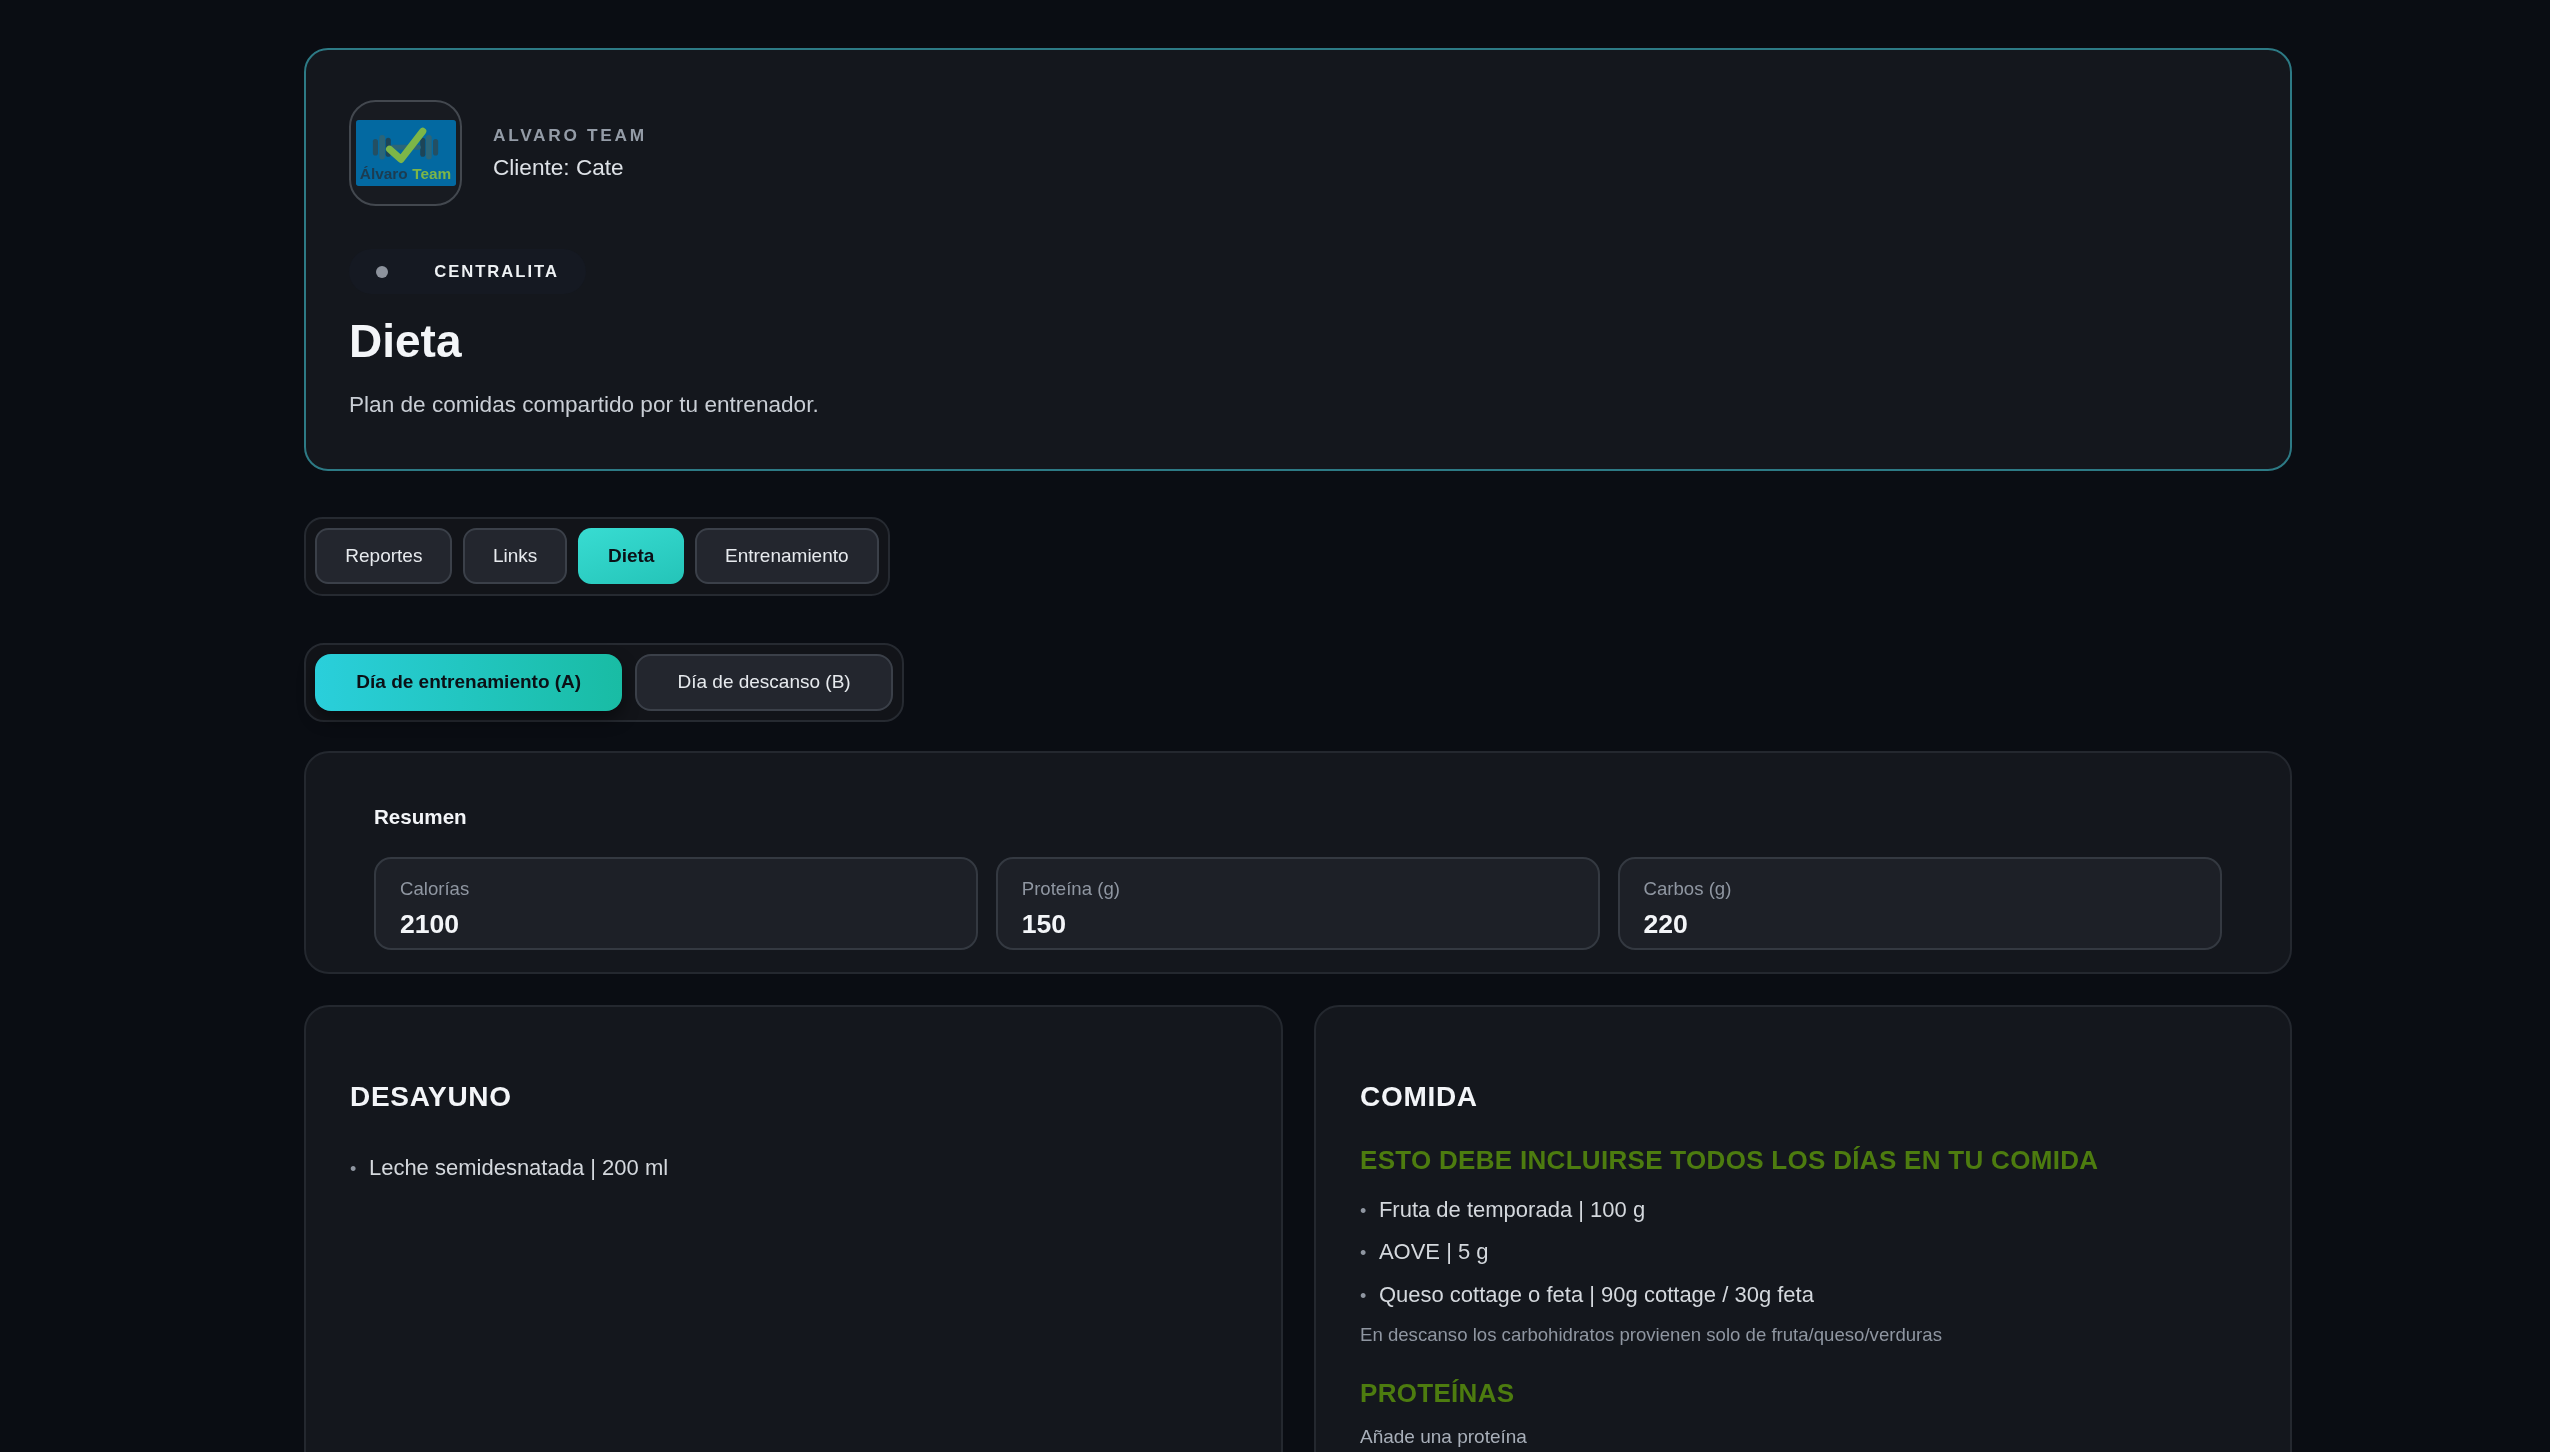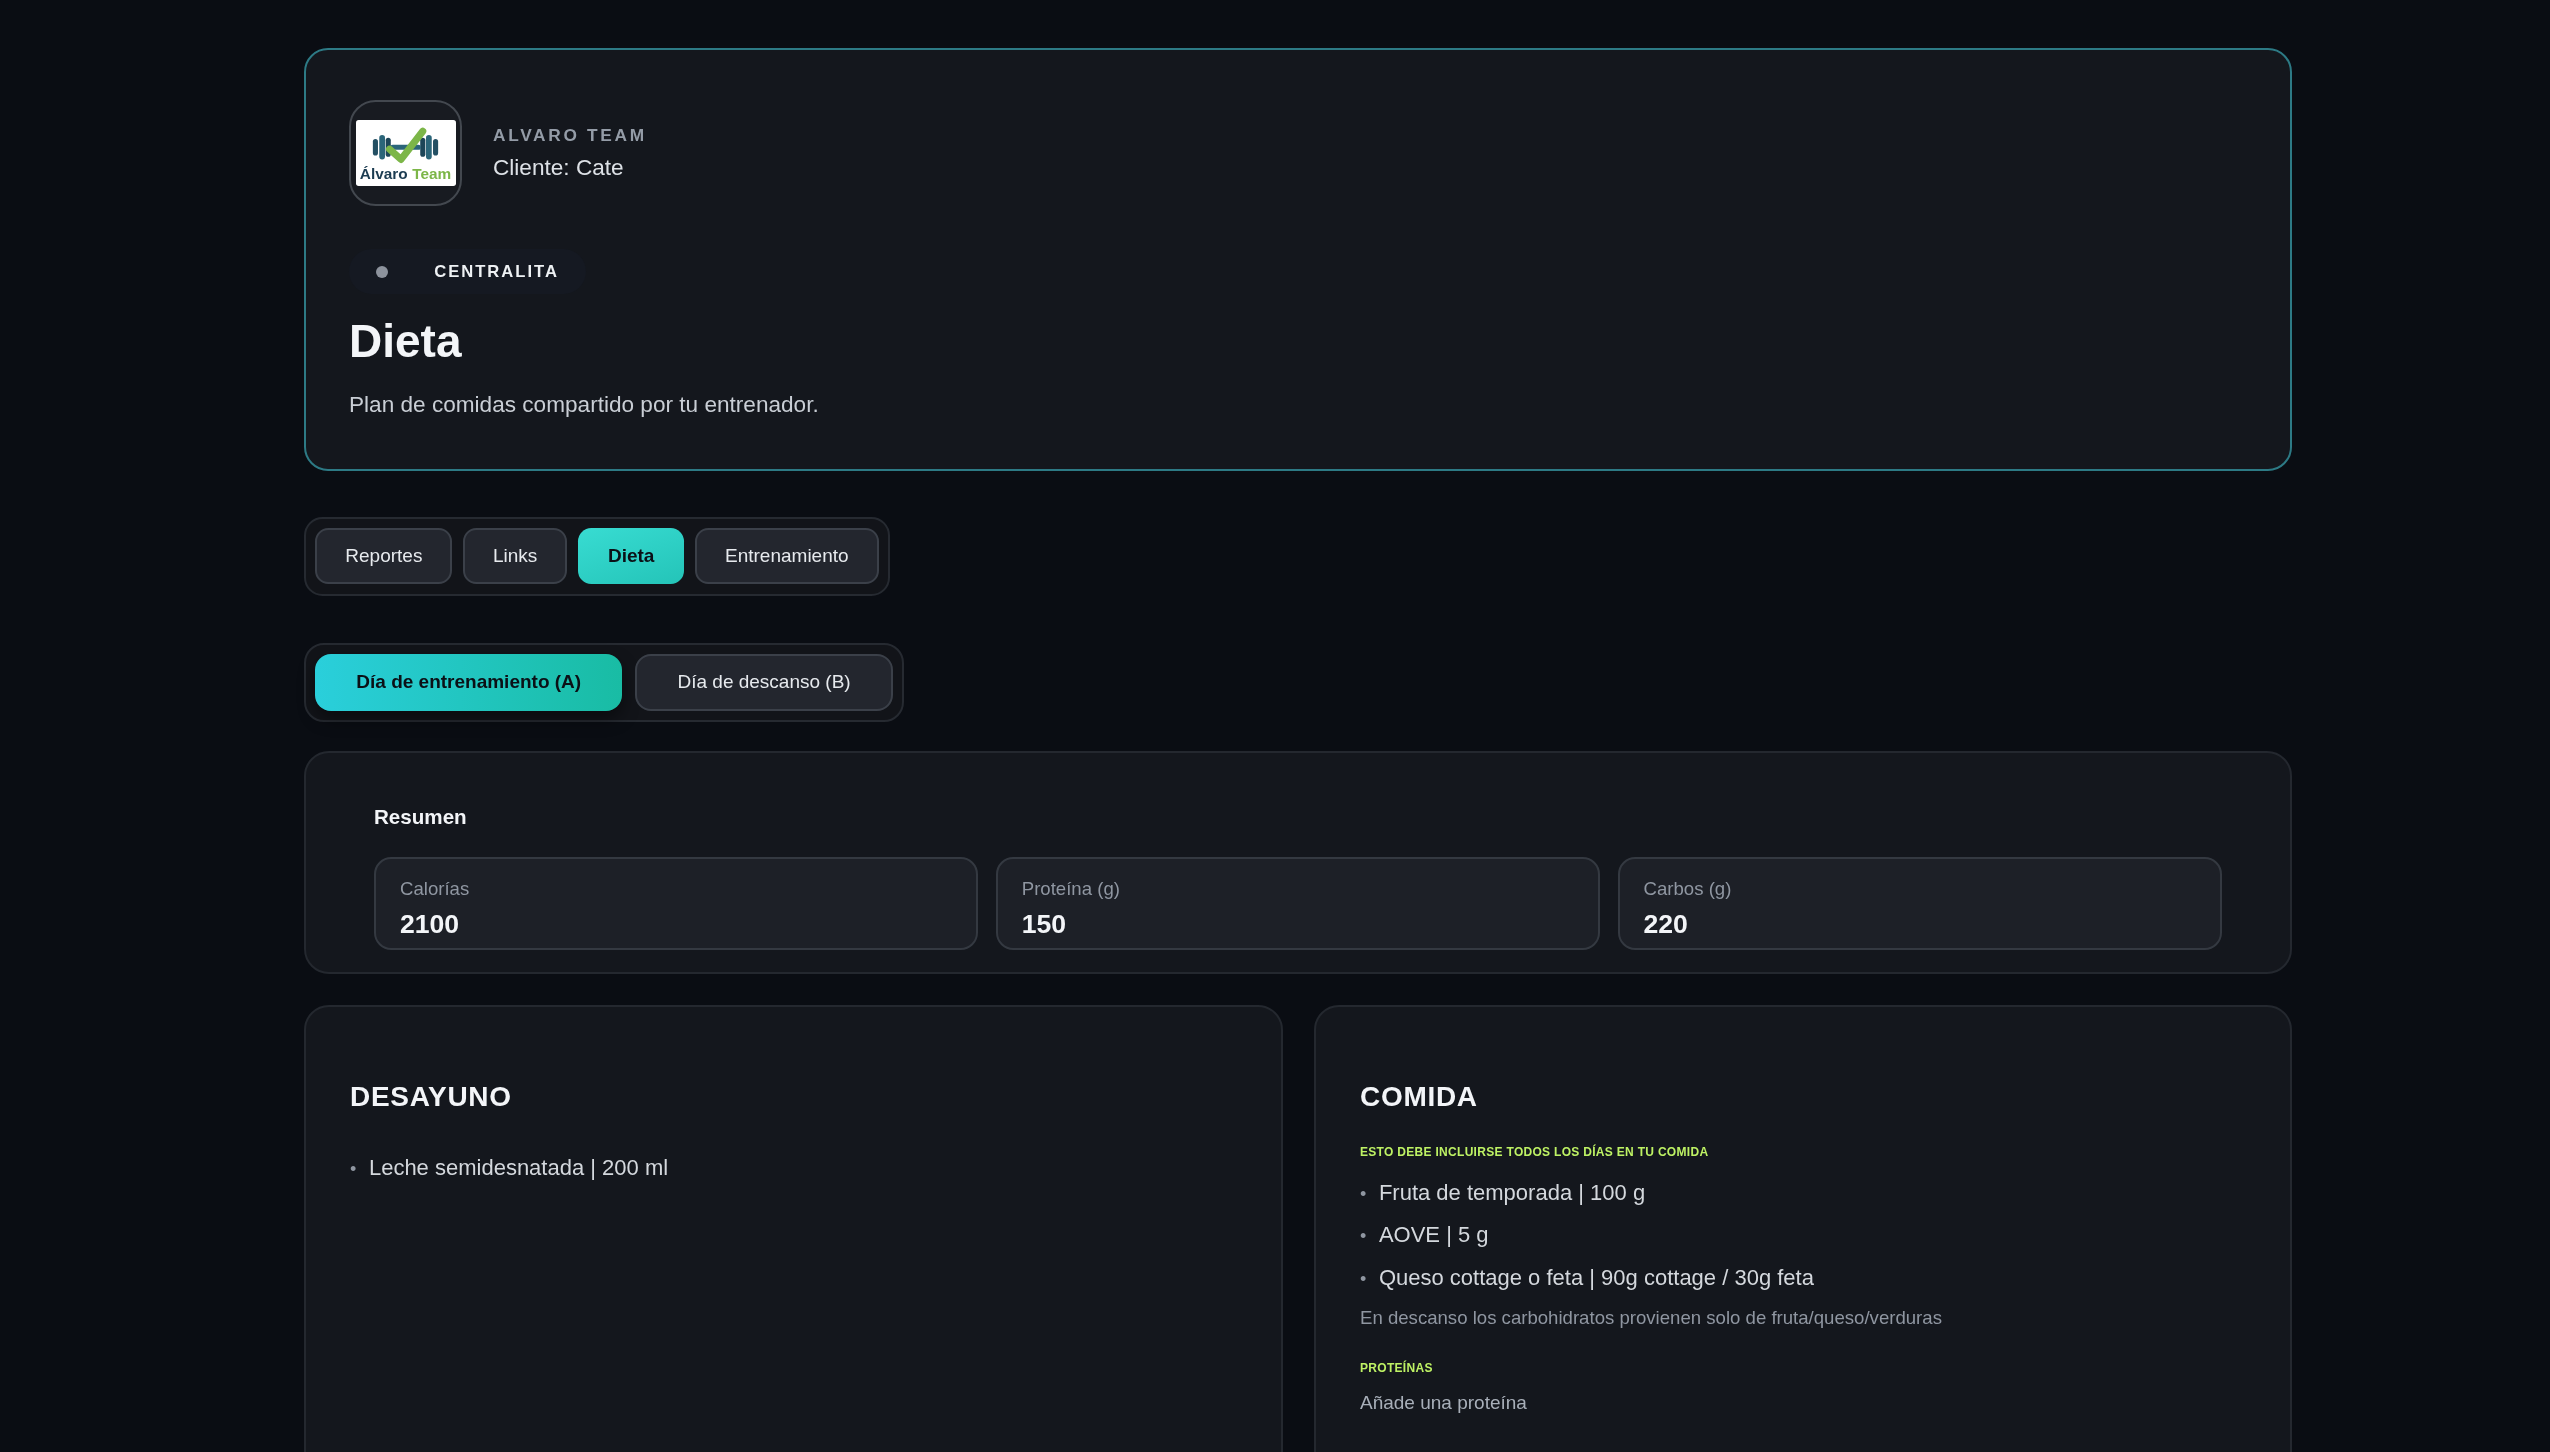--- a/index.html
+++ b/index.html
@@ -18,21 +18,21 @@
     border: 2px solid var(--header-border, #2d7a85);
     border-radius: 24px; padding: 50px 43px;
   }
   .brand-row { display: flex; align-items: center; gap: 31px; }
   .logo-box {
     width: 113px; height: 106px; box-sizing: border-box; border-radius: 26.6px;
     background: #181b21; border: 2px solid #43484f;
     display: flex; align-items: center; justify-content: center;
   }
   .logo-inner {
-    width: 100px; height: 66px; background: #ffffff; border-radius: 2.7px;
+    width: 100px; height: 66px; background: #0369a1; border-radius: 2.7px;
     display: flex; align-items: center; justify-content: center;
   }
   .brand-name { font-size: 17.3px; font-weight: bold; letter-spacing: 2.7px; color: #949ca7; }
   .client-line { font-size: 22.6px; color: #dde1e6; margin-top: 8.6px; }
   .badge {
     display: inline-flex; align-items: center; gap: 14.6px; height: 45px;
     padding: 0 26.6px; border-radius: 663px;
     background: var(--badge-bg, #151922); margin-top: 43px;
   }
   .badge-dot { width: 12px; height: 12px; border-radius: 50%; background: #8d939d; }
@@ -93,21 +93,21 @@
   .items li {
     font-size: 22px; line-height: 1.1; color: var(--text-item, #d4d8dd);
     display: flex; align-items: baseline;
   }
   .items li::before {
     content: "\2022"; color: var(--text-muted, #8f96a1);
     font-size: 18px; margin-right: 12.6px; flex: none;
   }
   .meal-card.left .items { margin-top: 43px; }
   .meal-card.left .items li + li { margin-top: 20px; }
-  .sec-heading { font-size: 12px; font-weight: bold; color: #bef264; letter-spacing: 0.3px; margin-top: 32px; }
+  .sec-heading { font-size: 26px; font-weight: bold; color: #4d7c0f; letter-spacing: 0.3px; margin-top: 32px; }
   .meal-card.right .items { margin-top: 22px; }
   .meal-card.right .items li + li { margin-top: 18px; }
   .note { font-size: 18.6px; color: var(--text-muted, #8f96a1); margin: 17.3px 0 0 0; }
   .sub-heading { font-size: 19px; color: #a8afb9; margin-top: 17.3px; }
 </style>
 </head>
 <body>
 
 <div class="col">
 

